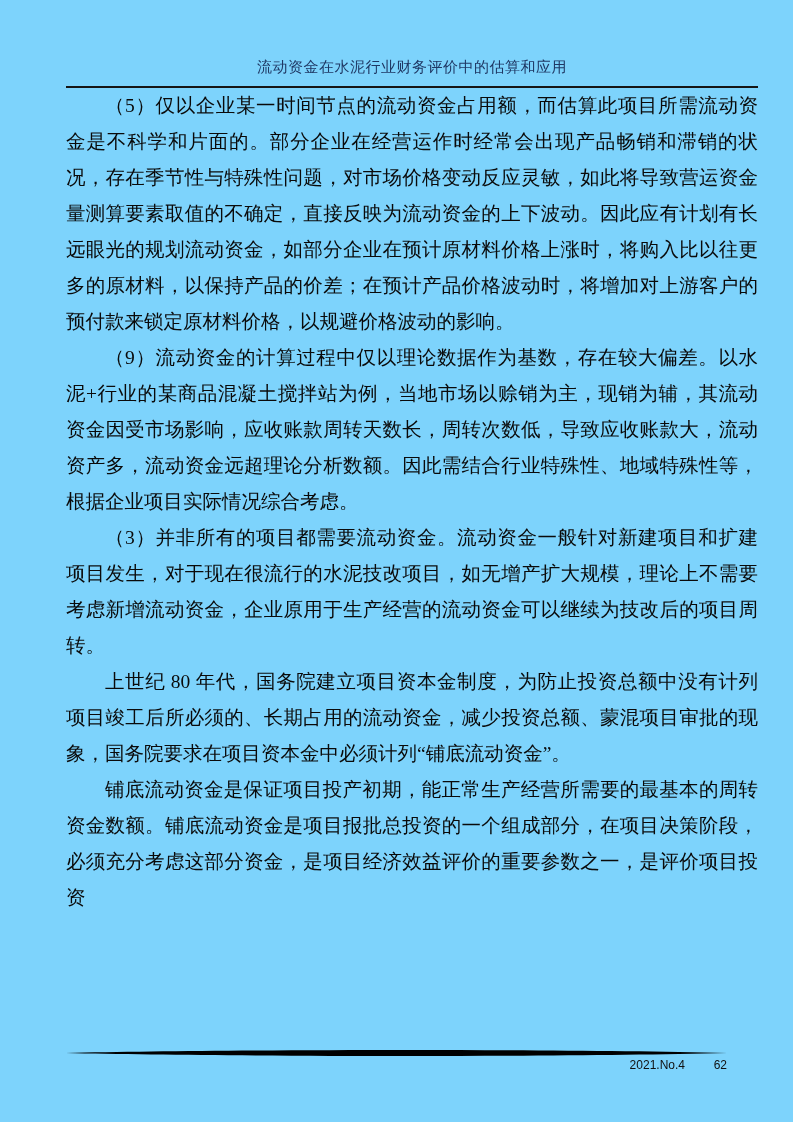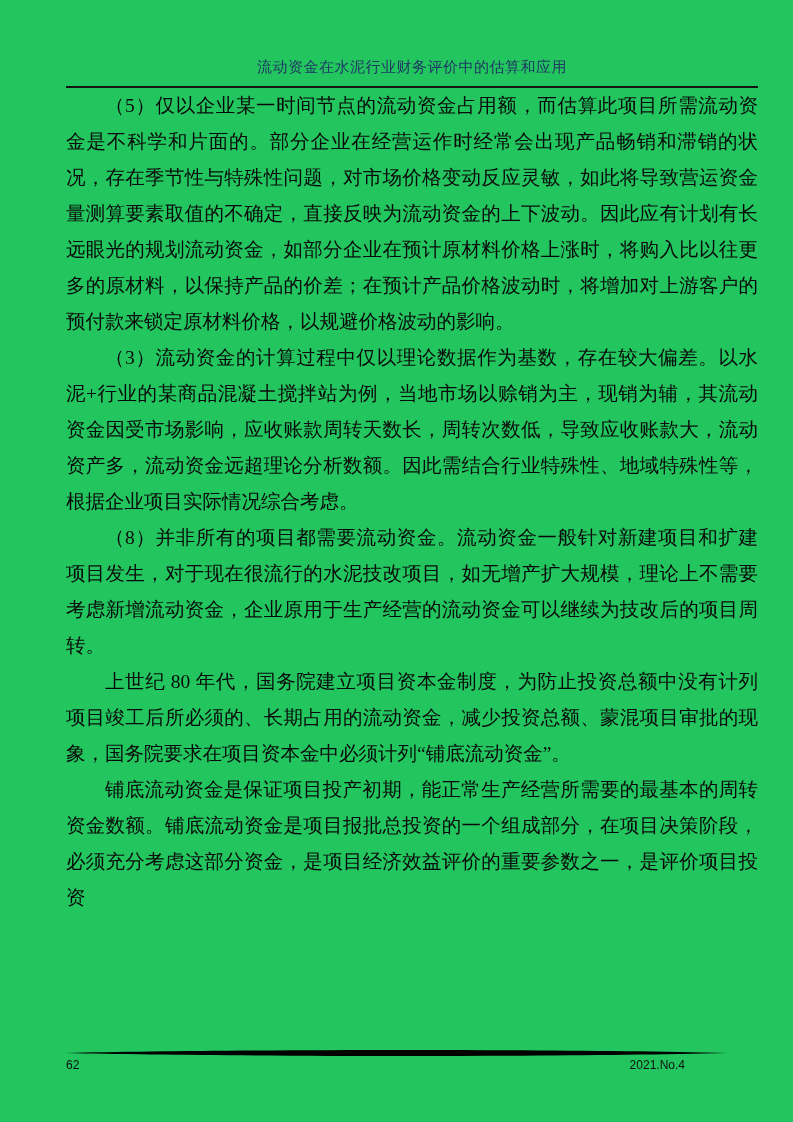--- a/index.html
+++ b/index.html
@@ -1,20 +1,20 @@
 <!DOCTYPE html>
 <html><head>
 <meta charset="utf-8">
 <style>
   html, body { margin: 0; padding: 0; background: #ffffff; }
   .page {
     position: relative;
     width: 793px;
     height: 1122px;
-    background: #22c55e;
+    background: #7dd3fc;
     overflow: hidden;
     font-family: "Liberation Serif", "DejaVu Serif", serif;
     color: #0a0a0a;
     text-decoration: underline;
   }
   .running-head {
     position: absolute;
     top: 58px;
     left: 66px;
     width: 692px;
@@ -57,21 +57,21 @@
     left: 66px;
     width: 661px;
     height: 8px;
   }
   .footer-bar svg { display: block; }
   .page-number {
     position: absolute;
     top: 1058px;
     left: 66px;
     width: 661px;
-    text-align: left;
+    text-align: right;
     font-family: "Liberation Sans", "DejaVu Sans", sans-serif;
     font-size: 12px;
     color: #111111;
   }
   .issue-number {
     position: absolute;
     top: 1058px;
     right: 108px;
     font-family: "Liberation Sans", "DejaVu Sans", sans-serif;
     font-size: 12px;
@@ -85,23 +85,23 @@
 
   <div class="running-head">流动资金在水泥行业财务评价中的估算和应用</div>
 
   <div class="header-rule"></div>
 
   <div class="article-body">
 
 
     <p class="para-indent">（5）仅以企业某一时间节点的流动资金占用额，而估算此项目所需流动资金是不科学和片面的。部分企业在经营运作时经常会出现产品畅销和滞销的状况，存在季节性与特殊性问题，对市场价格变动反应灵敏，如此将导致营运资金量测算要素取值的不确定，直接反映为流动资金的上下波动。因此应有计划有长远眼光的规划流动资金，如部分企业在预计原材料价格上涨时，将购入比以往更多的原材料，以保持产品的价差；在预计产品价格波动时，将增加对上游客户的预付款来锁定原材料价格，以规避价格波动的影响。</p>
 
-    <p class="para-indent">（3）流动资金的计算过程中仅以理论数据作为基数，存在较大偏差。以水泥+行业的某商品混凝土搅拌站为例，当地市场以赊销为主，现销为辅，其流动资金因受市场影响，应收账款周转天数长，周转次数低，导致应收账款大，流动资产多，流动资金远超理论分析数额。因此需结合行业特殊性、地域特殊性等，根据企业项目实际情况综合考虑。</p>
+    <p class="para-indent">（9）流动资金的计算过程中仅以理论数据作为基数，存在较大偏差。以水泥+行业的某商品混凝土搅拌站为例，当地市场以赊销为主，现销为辅，其流动资金因受市场影响，应收账款周转天数长，周转次数低，导致应收账款大，流动资产多，流动资金远超理论分析数额。因此需结合行业特殊性、地域特殊性等，根据企业项目实际情况综合考虑。</p>
 
-    <p class="para-indent">（8）并非所有的项目都需要流动资金。流动资金一般针对新建项目和扩建项目发生，对于现在很流行的水泥技改项目，如无增产扩大规模，理论上不需要考虑新增流动资金，企业原用于生产经营的流动资金可以继续为技改后的项目周转。</p>
+    <p class="para-indent">（3）并非所有的项目都需要流动资金。流动资金一般针对新建项目和扩建项目发生，对于现在很流行的水泥技改项目，如无增产扩大规模，理论上不需要考虑新增流动资金，企业原用于生产经营的流动资金可以继续为技改后的项目周转。</p>
 
 
     <p class="para-indent">上世纪 80 年代，国务院建立项目资本金制度，为防止投资总额中没有计列项目竣工后所必须的、长期占用的流动资金，减少投资总额、蒙混项目审批的现象，国务院要求在项目资本金中必须计列“铺底流动资金”。</p>
 
 
     <p class="para-indent">铺底流动资金是保证项目投产初期，能正常生产经营所需要的最基本的周转资金数额。铺底流动资金是项目报批总投资的一个组成部分，在项目决策阶段，必须充分考虑这部分资金，是项目经济效益评价的重要参数之一，是评价项目投资</p>
 
   </div>
 
   <div class="footer-bar">

